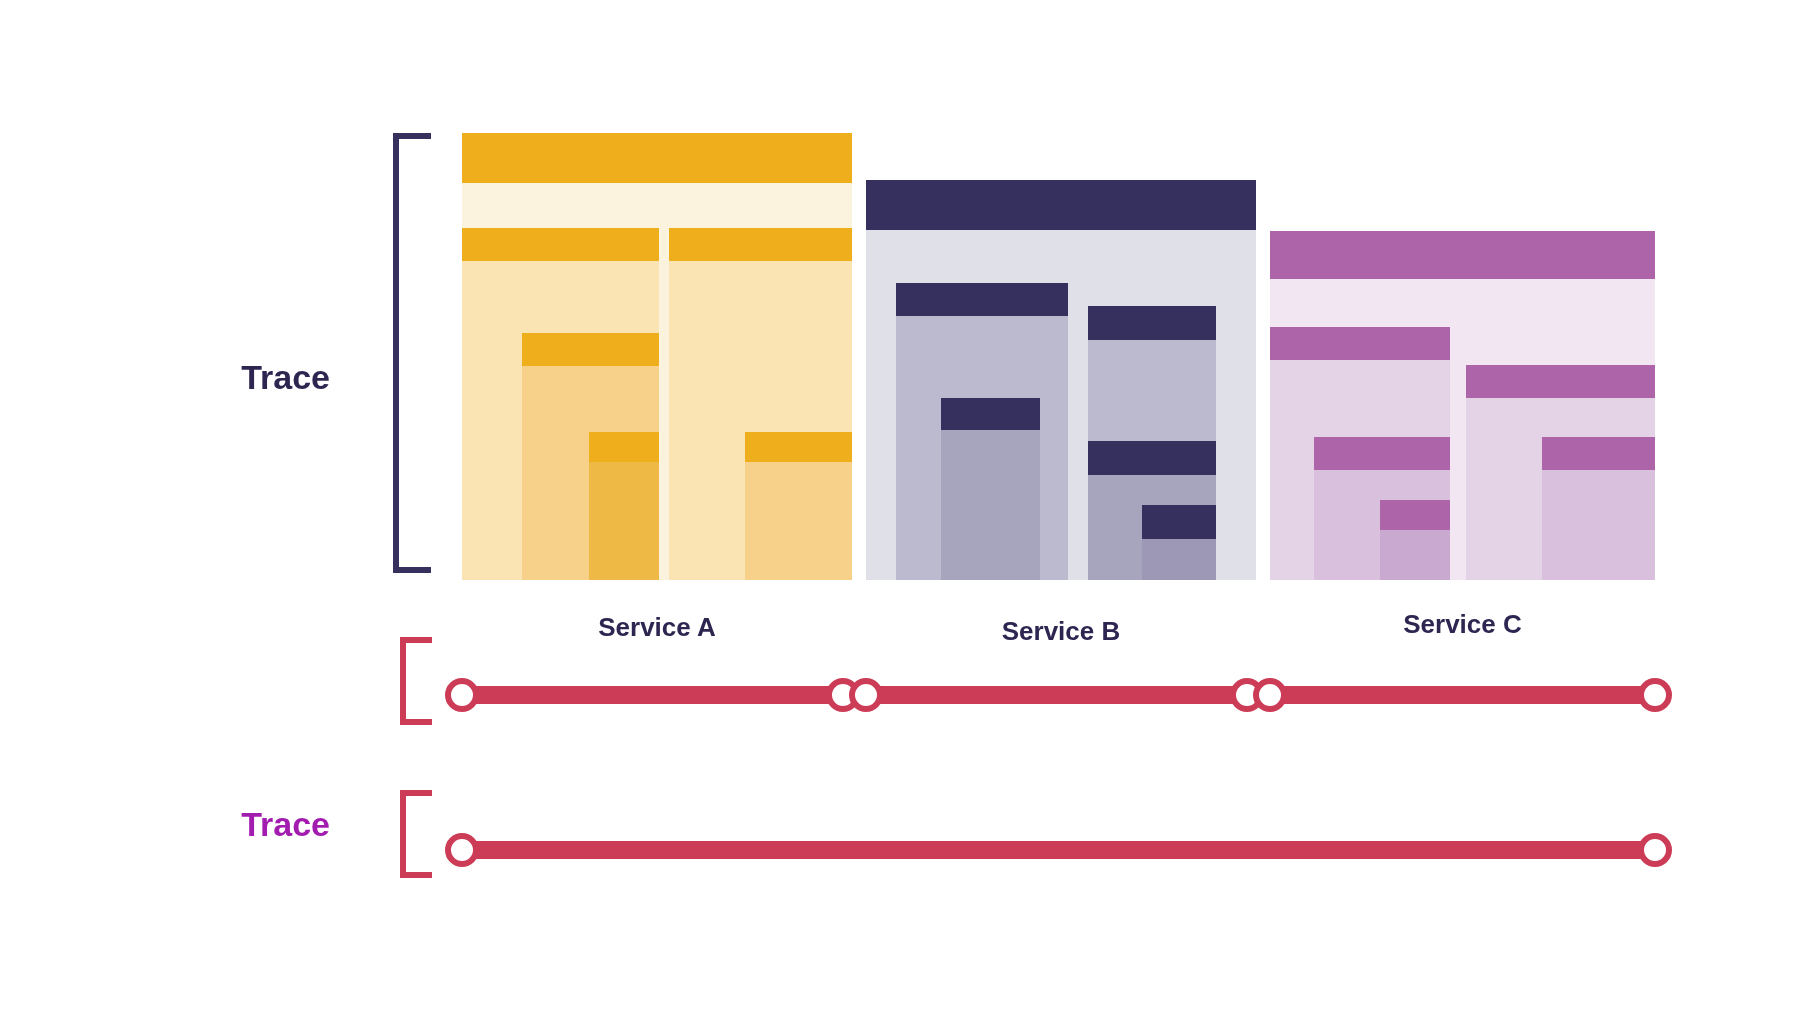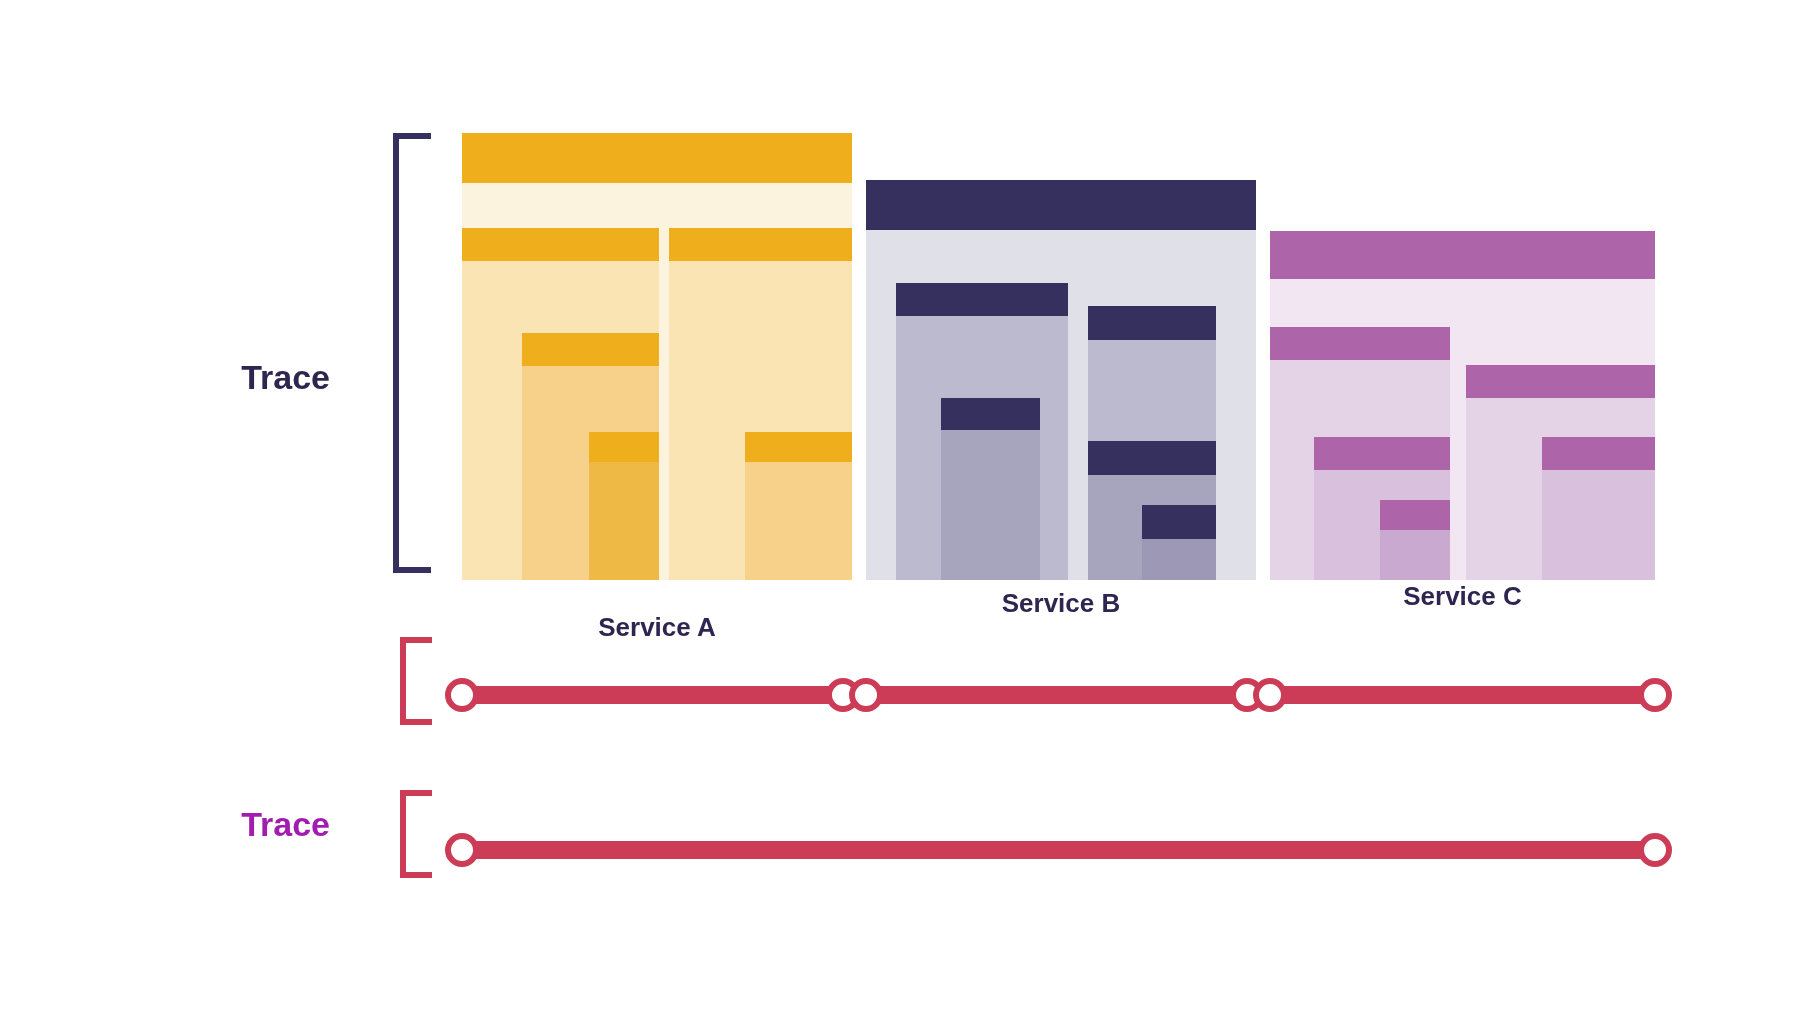--- a/index.html
+++ b/index.html
@@ -204,15 +204,15 @@
 
   <div class="bracket" id="bracket-trace"></div>
 
   <div id="trace-area" style="position: absolute; left: 0px; top: 0px; width: 1800px; height: 1031px; pointer-events: none;">
       <div class="timeline-seg" style="left: 462px; top: 841px; width: 1193px; background: rgb(204, 60, 86); pointer-events: auto;"></div>
       <div class="endpoint" style="left: 445px; top: 833px; border-color: rgb(204, 60, 86); background: rgb(255, 255, 255); pointer-events: auto;"></div>
       <div class="endpoint" style="left: 1638px; top: 833px; border-color: rgb(204, 60, 86); background: rgb(255, 255, 255); pointer-events: auto;"></div>
     </div>
 
 <div class="service-caption" style="left: 462px; top: 612px; width: 390px;">Service A</div>
-    <div class="service-caption" style="left: 866px; top: 588px; width: 390px;">Service B</div>
-    <div class="service-caption" style="left: 1270px; top: 581px; width: 385px;">Service C</div>
+    <div class="service-caption" style="left: 866px; top: 616px; width: 390px;">Service B</div>
+    <div class="service-caption" style="left: 1270px; top: 609px; width: 385px;">Service C</div>
   </div>
 
 </body></html>

